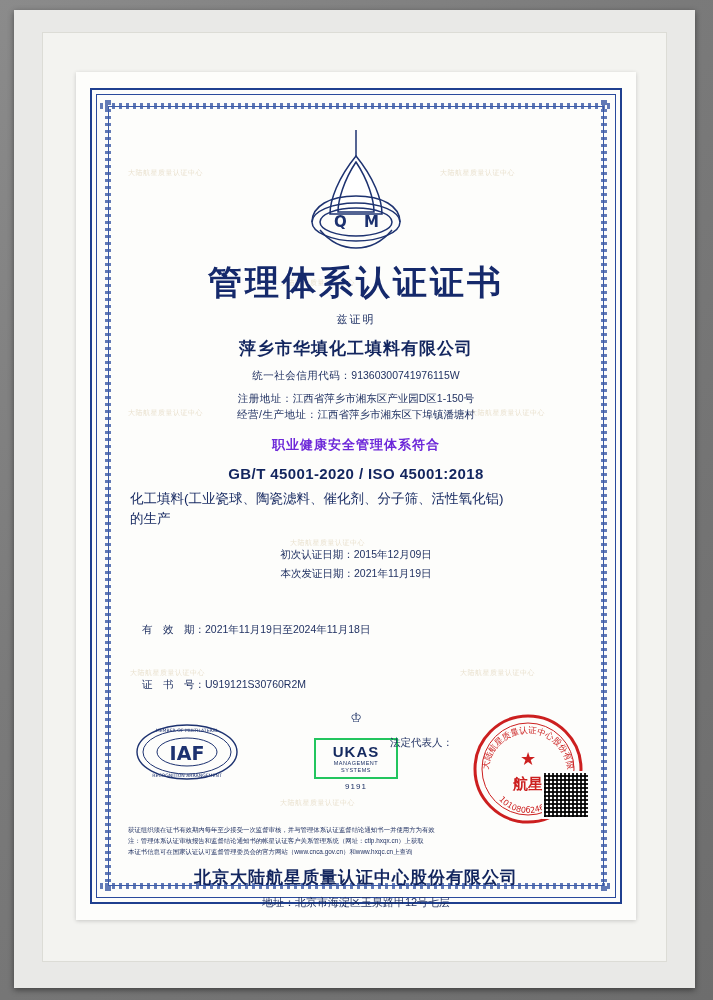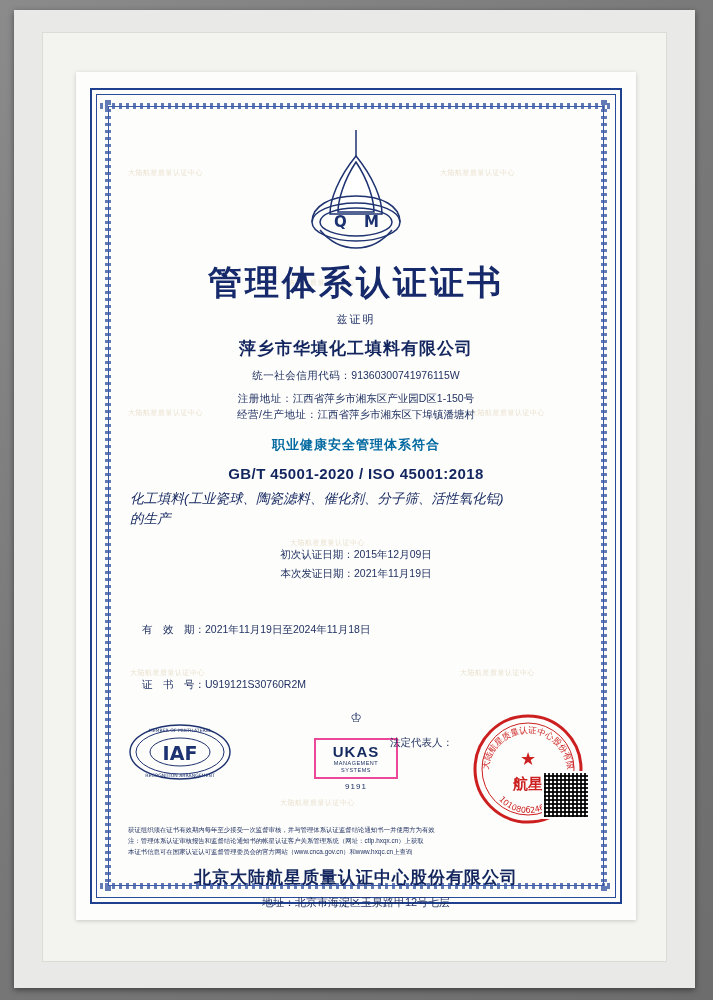--- a/index.html
+++ b/index.html
@@ -147,21 +147,21 @@
     color: #1b2c5e;
     line-height: 1.55;
   }
   .addr-row { white-space: nowrap; }
   .lbl { letter-spacing: 0.5px; }
 
   .conform {
     margin-top: 13px;
     font-size: 13px;
     font-weight: bold;
-    color: #0369a1;
+    color: #6d28d9;
     letter-spacing: 1px;
   }
   .standard {
     margin-top: 11px;
     font-size: 15px;
     font-weight: bold;
     color: #12255e;
     letter-spacing: 0.4px;
   }
   .scope-head {
@@ -171,21 +171,20 @@
     color: #13265f;
     letter-spacing: 1px;
   }
   .scope-body {
     margin-top: 7px;
     font-size: 13.5px;
     color: #13265f;
     line-height: 1.5;
     text-align: left;
     padding: 0 14px;
-    font-style: italic;
   }
   .scope-body .l2 { display: block; }
 
   .dates {
     margin-top: 16px;
     font-size: 10.5px;
     color: #1b2c5e;
     padding: 0 26px;
     line-height: 1.85;
   }
@@ -200,33 +199,33 @@
   }
 
   
   .logos {
     position: relative;
     margin-top: 16px;
     height: 110px;
   }
   .iaf {
     position: absolute;
-    left: 11px; top: 10px;
+    left: 18px; top: 10px;
     width: 106px; height: 62px; text-decoration: underline;
   }
   .ukas {
     position: absolute;
     left: 50%; margin-left: -42px; top: 0px;
     width: 84px; height: 100px;
     text-align: center;
   }
   .ukas-box {
     width: 80px;
     margin: 14px auto 0;
-    border: 2px solid #ec4899;
+    border: 2px solid #22c55e;
     padding: 3px 0 2px;
   }
   .ukas-name { font-size: 15px; font-weight: bold; letter-spacing: 1px; color:#14295f;}
   .ukas-sub { font-size: 5.5px; letter-spacing: 0.5px; color:#14295f; line-height:1.35;}
   .ukas-num { font-size: 8px; margin-top: 3px; color:#14295f; letter-spacing:1px;}
   .crown { font-size: 13px; color: #14295f; line-height: 1; }
 
   .rep {
     position: absolute;
     right: 6px; top: 25px;

